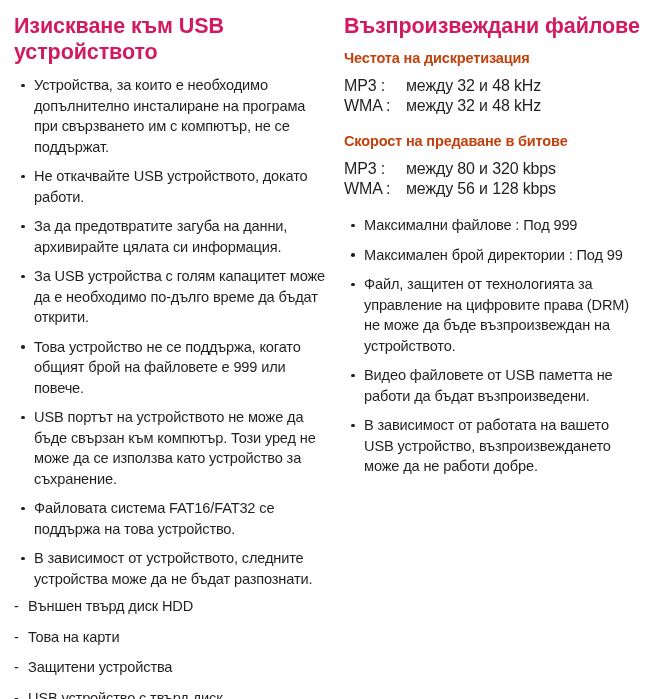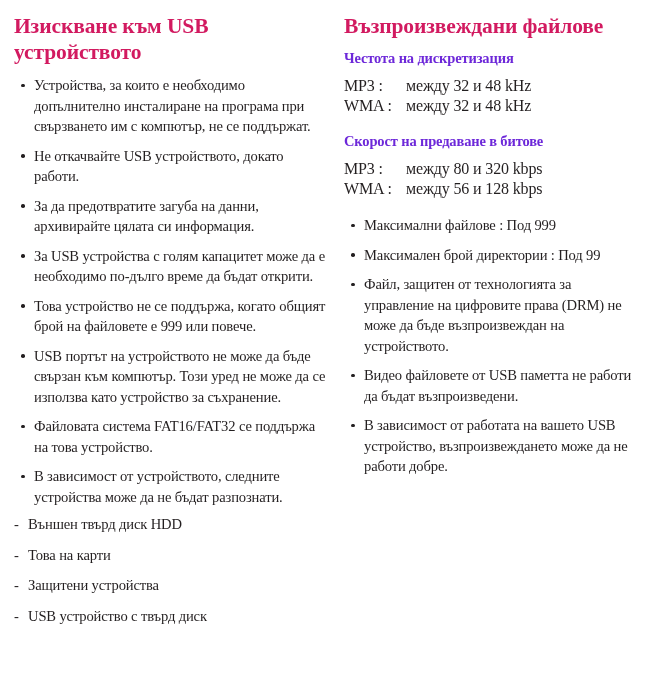--- a/index.html
+++ b/index.html
@@ -16,21 +16,20 @@
     -webkit-font-smoothing: antialiased;
     overflow: hidden;
   }
   .page {
     position: relative;
     width: 653px;
     height: 699px;
     box-sizing: border-box;
     display: flex;
     gap: 0;
-    font-family: Liberation Serif, serif;
   }
   .column {
     box-sizing: border-box;
   }
   .column-left {
     width: 336px;
     padding: 13px 6px 0 14px;
   }
   .column-right {
     width: 317px;
@@ -44,21 +43,21 @@
     font-weight: bold;
     color: #d21a60;
     letter-spacing: -0.1px;
   }
 
   h2.sub-heading {
     margin: 0 0 8px 0;
     font-size: 14.5px;
     line-height: 19px;
     font-weight: bold;
-    color: #6d28d9;
+    color: #c2410c;
     letter-spacing: -0.15px;
   }
 
   ul.bullets {
     list-style: none;
     margin: 4px;
     padding: 0;
   }
   ul.bullets > li {
     position: relative;

